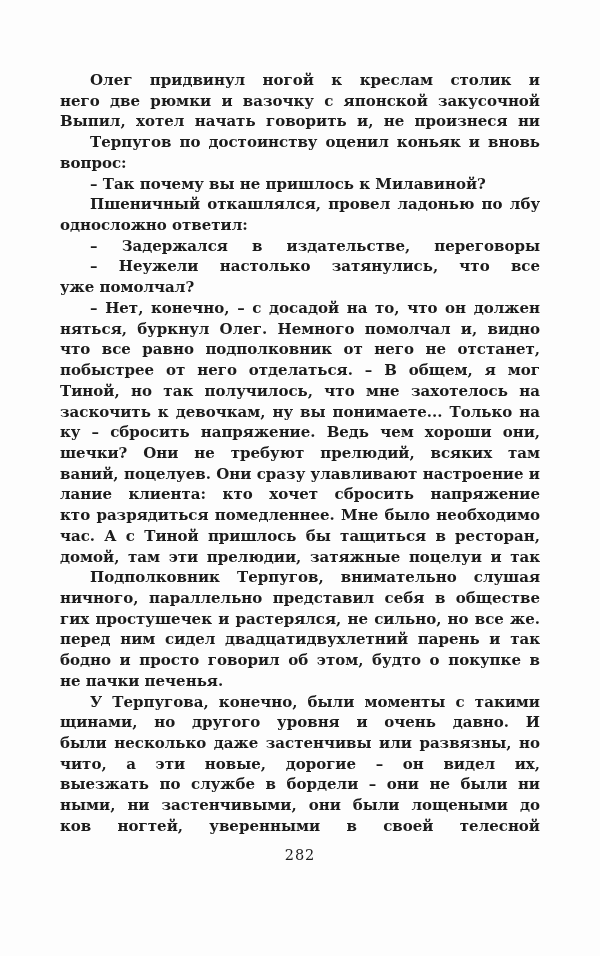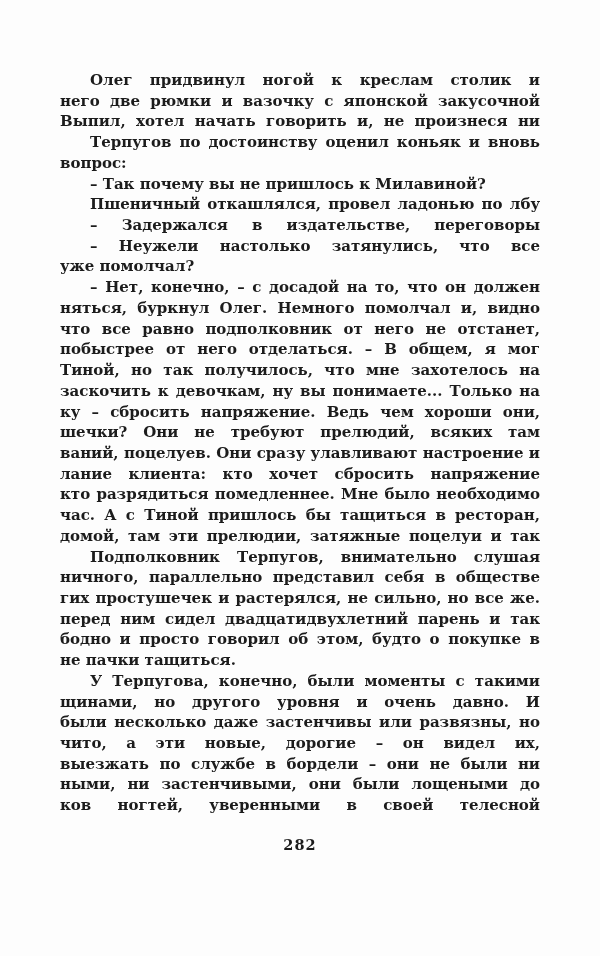--- a/index.html
+++ b/index.html
@@ -37,24 +37,24 @@
     overflow: hidden;
     max-height: 20.73px;
   }
   .line.first {
     text-indent: 30px;
   }
   .line.last {
     text-align-last: left;
   }
   .page-number {
-    margin-top: 20px;
+    margin-top: 10px;
     text-align: center;
     font-size: 14.5px;
-    font-weight: bold;
+    font-weight: normal;
     letter-spacing: 1px;
   }
 </style>
 </head>
 <body style="background: rgb(253, 253, 253);">
 
 <div class="book-page" style="color: rgb(28, 28, 28);">
   <div class="text-block">
       <div class="paragraph">
         <div class="line first">Олег придвинул ногой к креслам столик и поставил на</div>
@@ -63,20 +63,21 @@
       </div>
       <div class="paragraph">
         <div class="line first">Терпугов по достоинству оценил коньяк и вновь задал</div>
         <div class="line last">вопрос:</div>
       </div>
       <div class="paragraph">
         <div class="line first last">– Так почему вы не пришлось к Милавиной?</div>
       </div>
       <div class="paragraph">
         <div class="line first">Пшеничный откашлялся, провел ладонью по лбу и</div>
+        <div class="line last">односложно ответил:</div>
       </div>
       <div class="paragraph">
         <div class="line first">– Задержался в издательстве, переговоры затянулись.</div>
       </div>
       <div class="paragraph">
         <div class="line first">– Неужели настолько затянулись, что все рестораны</div>
         <div class="line last">уже помолчал?</div>
       </div>
       <div class="paragraph">
         <div class="line first">– Нет, конечно, – с досадой на то, что он должен объяс-</div>
@@ -92,21 +93,21 @@
         <div class="line">кто разрядиться помедленнее. Мне было необходимо тот-</div>
         <div class="line">час. А с Тиной пришлось бы тащиться в ресторан, потом</div>
         <div class="line">домой, там эти прелюдии, затяжные поцелуи и так далее.</div>
       </div>
       <div class="paragraph">
         <div class="line first">Подполковник Терпугов, внимательно слушая Пше-</div>
         <div class="line">ничного, параллельно представил себя в обществе доро-</div>
         <div class="line">гих простушечек и растерялся, не сильно, но все же. А</div>
         <div class="line">перед ним сидел двадцатидвухлетний парень и так сво-</div>
         <div class="line">бодно и просто говорил об этом, будто о покупке в магази-</div>
-        <div class="line last">не пачки тащиться.</div>
+        <div class="line last">не пачки печенья.</div>
       </div>
       <div class="paragraph">
         <div class="line first">У Терпугова, конечно, были моменты с такими жен-</div>
         <div class="line">щинами, но другого уровня и очень давно. И женщины те</div>
         <div class="line">были несколько даже застенчивы или развязны, но наро-</div>
         <div class="line">чито, а эти новые, дорогие – он видел их, приходилось</div>
         <div class="line">выезжать по службе в бордели – они не были ни развяз-</div>
         <div class="line">ными, ни застенчивыми, они были лощеными до кончи-</div>
         <div class="line">ков ногтей, уверенными в своей телесной привлекатель-</div>
       </div>

